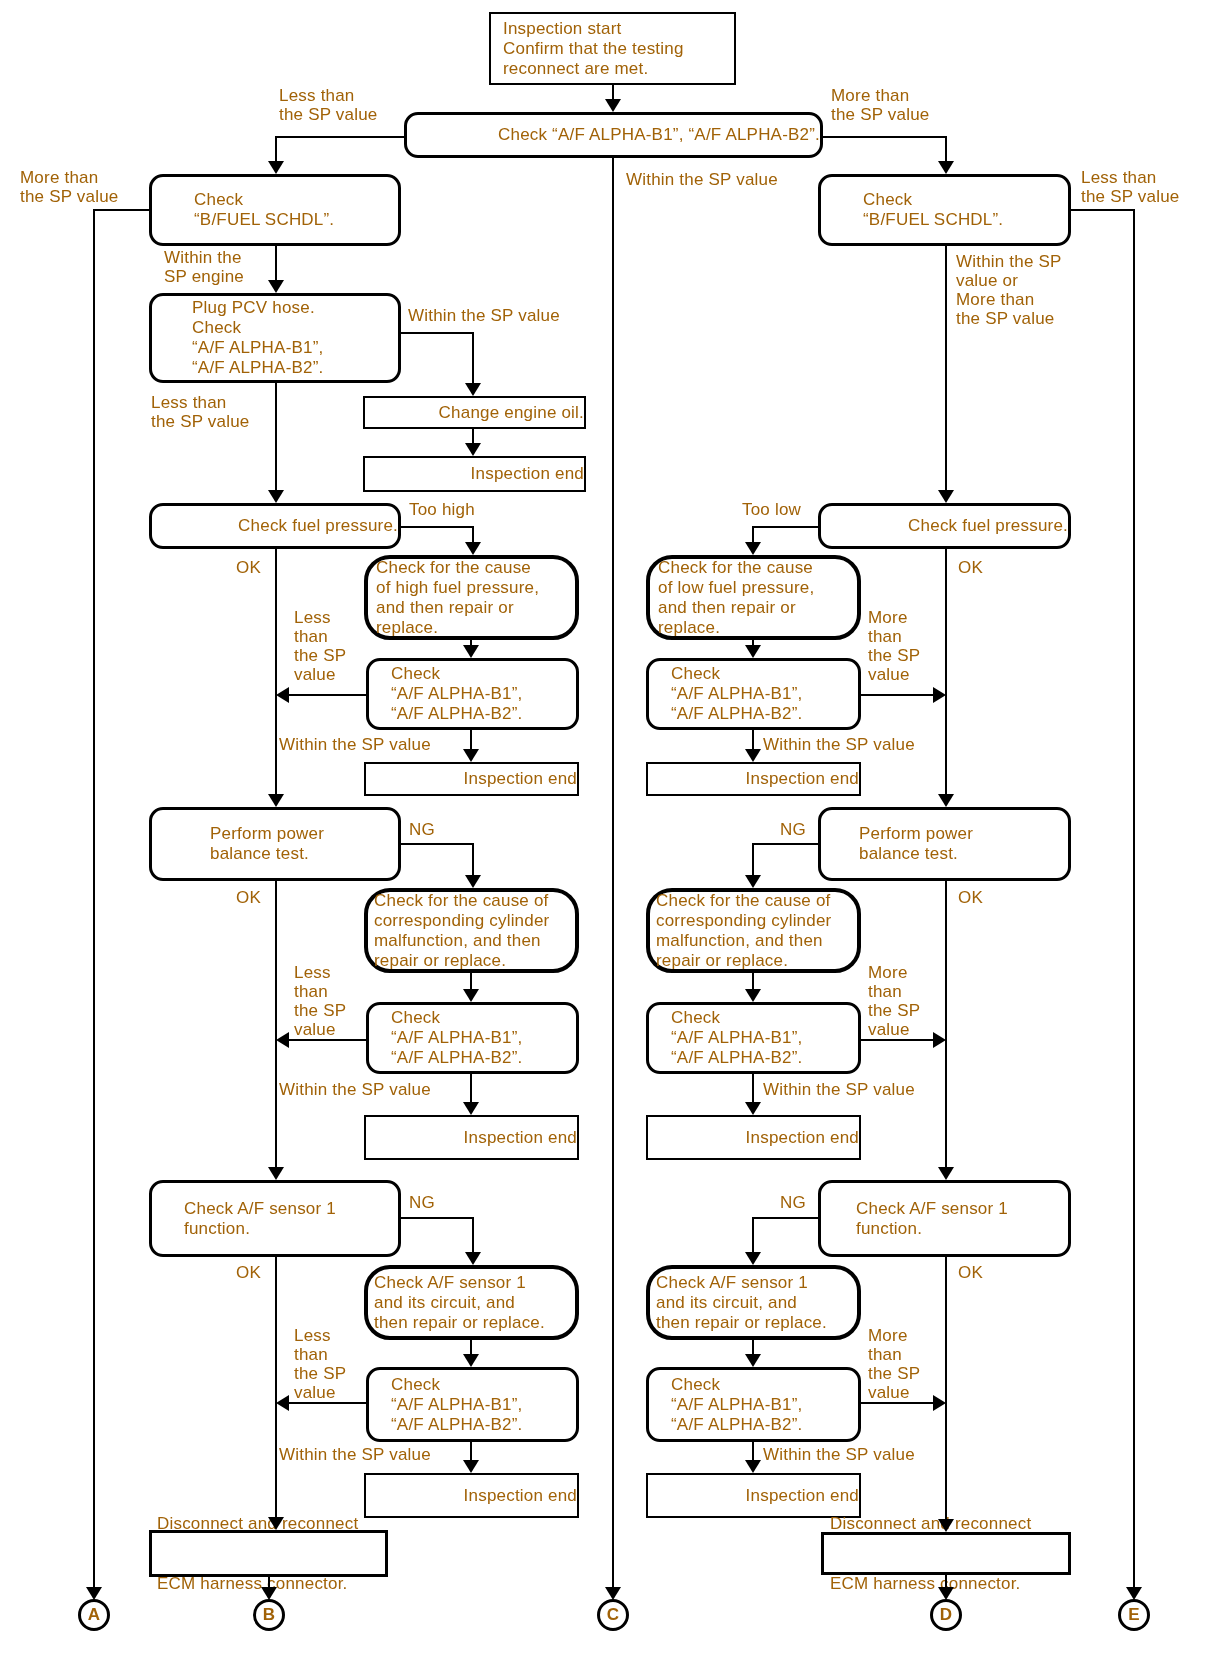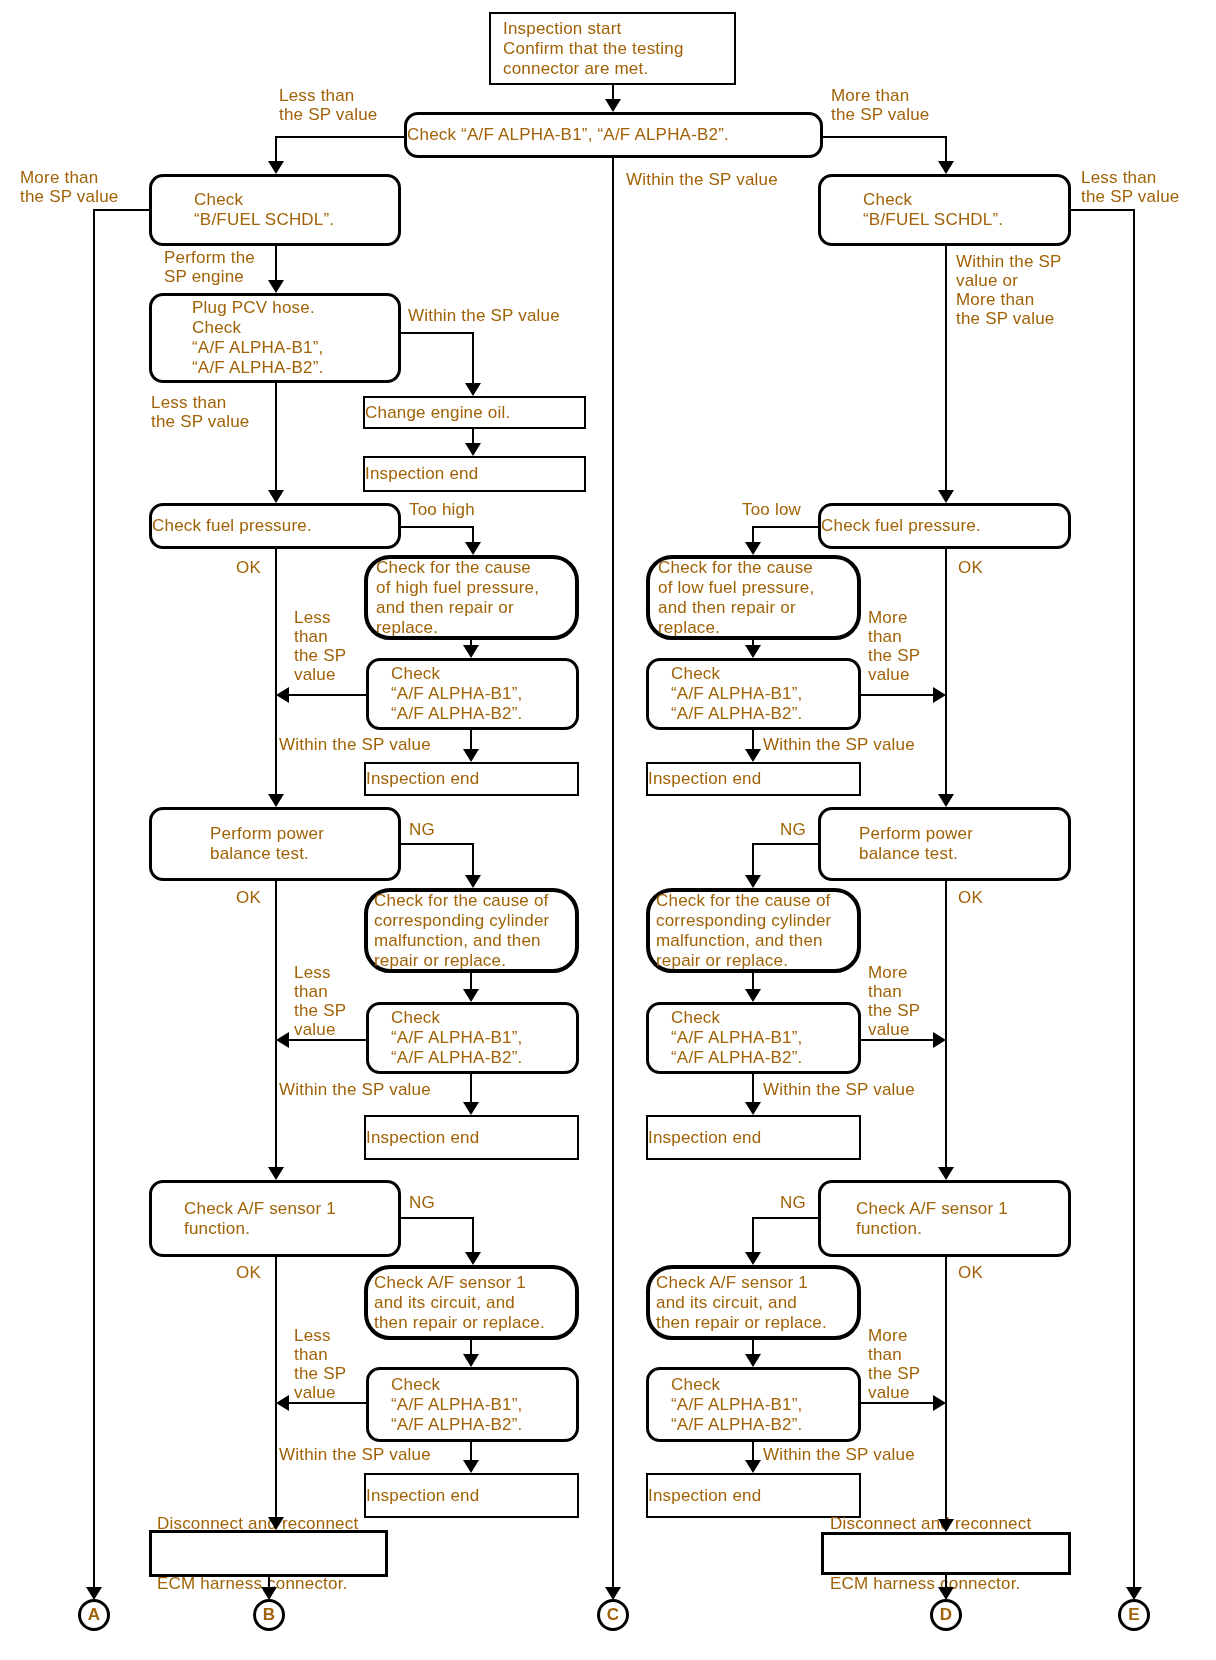--- a/index.html
+++ b/index.html
@@ -13,21 +13,21 @@
   }
   .node{
     position:absolute;box-sizing:border-box;background:#fff;
     border:2px solid #000;
     font-size:17px;line-height:20px;letter-spacing:0.2px;
     display:flex;flex-direction:column;justify-content:center;
   }
   .node.round{border-width:3px;border-radius:14px;}
   .node.bold{border-width:4px;border-radius:26px;}
   .node.heavy{border-width:3px;gap:40px;}
-  .node.c{text-align:left;}
+  .node.c{text-align:right;}
   .tl{white-space:nowrap;}
   .label{
     position:absolute;font-size:17px;line-height:19px;
     white-space:nowrap;letter-spacing:0.2px;
   }
   .seg{position:absolute;background:#000;}
   .arr{position:absolute;width:0;height:0;}
   .arr.down{border-left:8px solid transparent;border-right:8px solid transparent;border-top:13px solid #000;}
   .arr.left{border-top:8px solid transparent;border-bottom:8px solid transparent;border-right:13px solid #000;}
   .arr.right{border-top:8px solid transparent;border-bottom:8px solid transparent;border-left:13px solid #000;}
@@ -38,21 +38,21 @@
     font-size:17px;font-weight:bold;background:#fff;
   }
 </style>
 </head>
 <body>
 
 <div class="canvas" id="canvas" style="width: 1216px; height: 1660px; background: rgb(255, 255, 255);">
     <div class="node rect" style="left: 483px; top: 12px; width: 247px; height: 73px; padding-left: 12px;">
       <div class="tl">Inspection start</div>
       <div class="tl">Confirm that the testing</div>
-      <div class="tl">connector are met.</div>
+      <div class="tl">reconnect are met.</div>
     </div>
     <div class="node round c" style="left: 398px; top: 112px; width: 419px; height: 46px;">
       <div class="tl">Check “A/F ALPHA-B1”, “A/F ALPHA-B2”.</div>
     </div>
     <div class="node round" style="left: 143px; top: 174px; width: 252px; height: 72px; padding-left: 42px;">
       <div class="tl">Check</div>
       <div class="tl">“B/FUEL SCHDL”.</div>
     </div>
     <div class="node round" style="left: 143px; top: 293px; width: 252px; height: 90px; padding-left: 40px;">
       <div class="tl">Plug PCV hose.</div>
@@ -195,21 +195,21 @@
     </div>
     <div class="label" style="left: 14px; top: 168px;">
       <div>More than</div>
       <div>the SP value</div>
     </div>
     <div class="label" style="left: 1075px; top: 168px;">
       <div>Less than</div>
       <div>the SP value</div>
     </div>
     <div class="label" style="left: 158px; top: 248px;">
-      <div>Perform the</div>
+      <div>Within the</div>
       <div>SP engine</div>
     </div>
     <div class="label" style="left: 950px; top: 252px;">
       <div>Within the SP</div>
       <div>value or</div>
       <div>More than</div>
       <div>the SP value</div>
     </div>
     <div class="label" style="left: 402px; top: 306px;">
       <div>Within the SP value</div>

